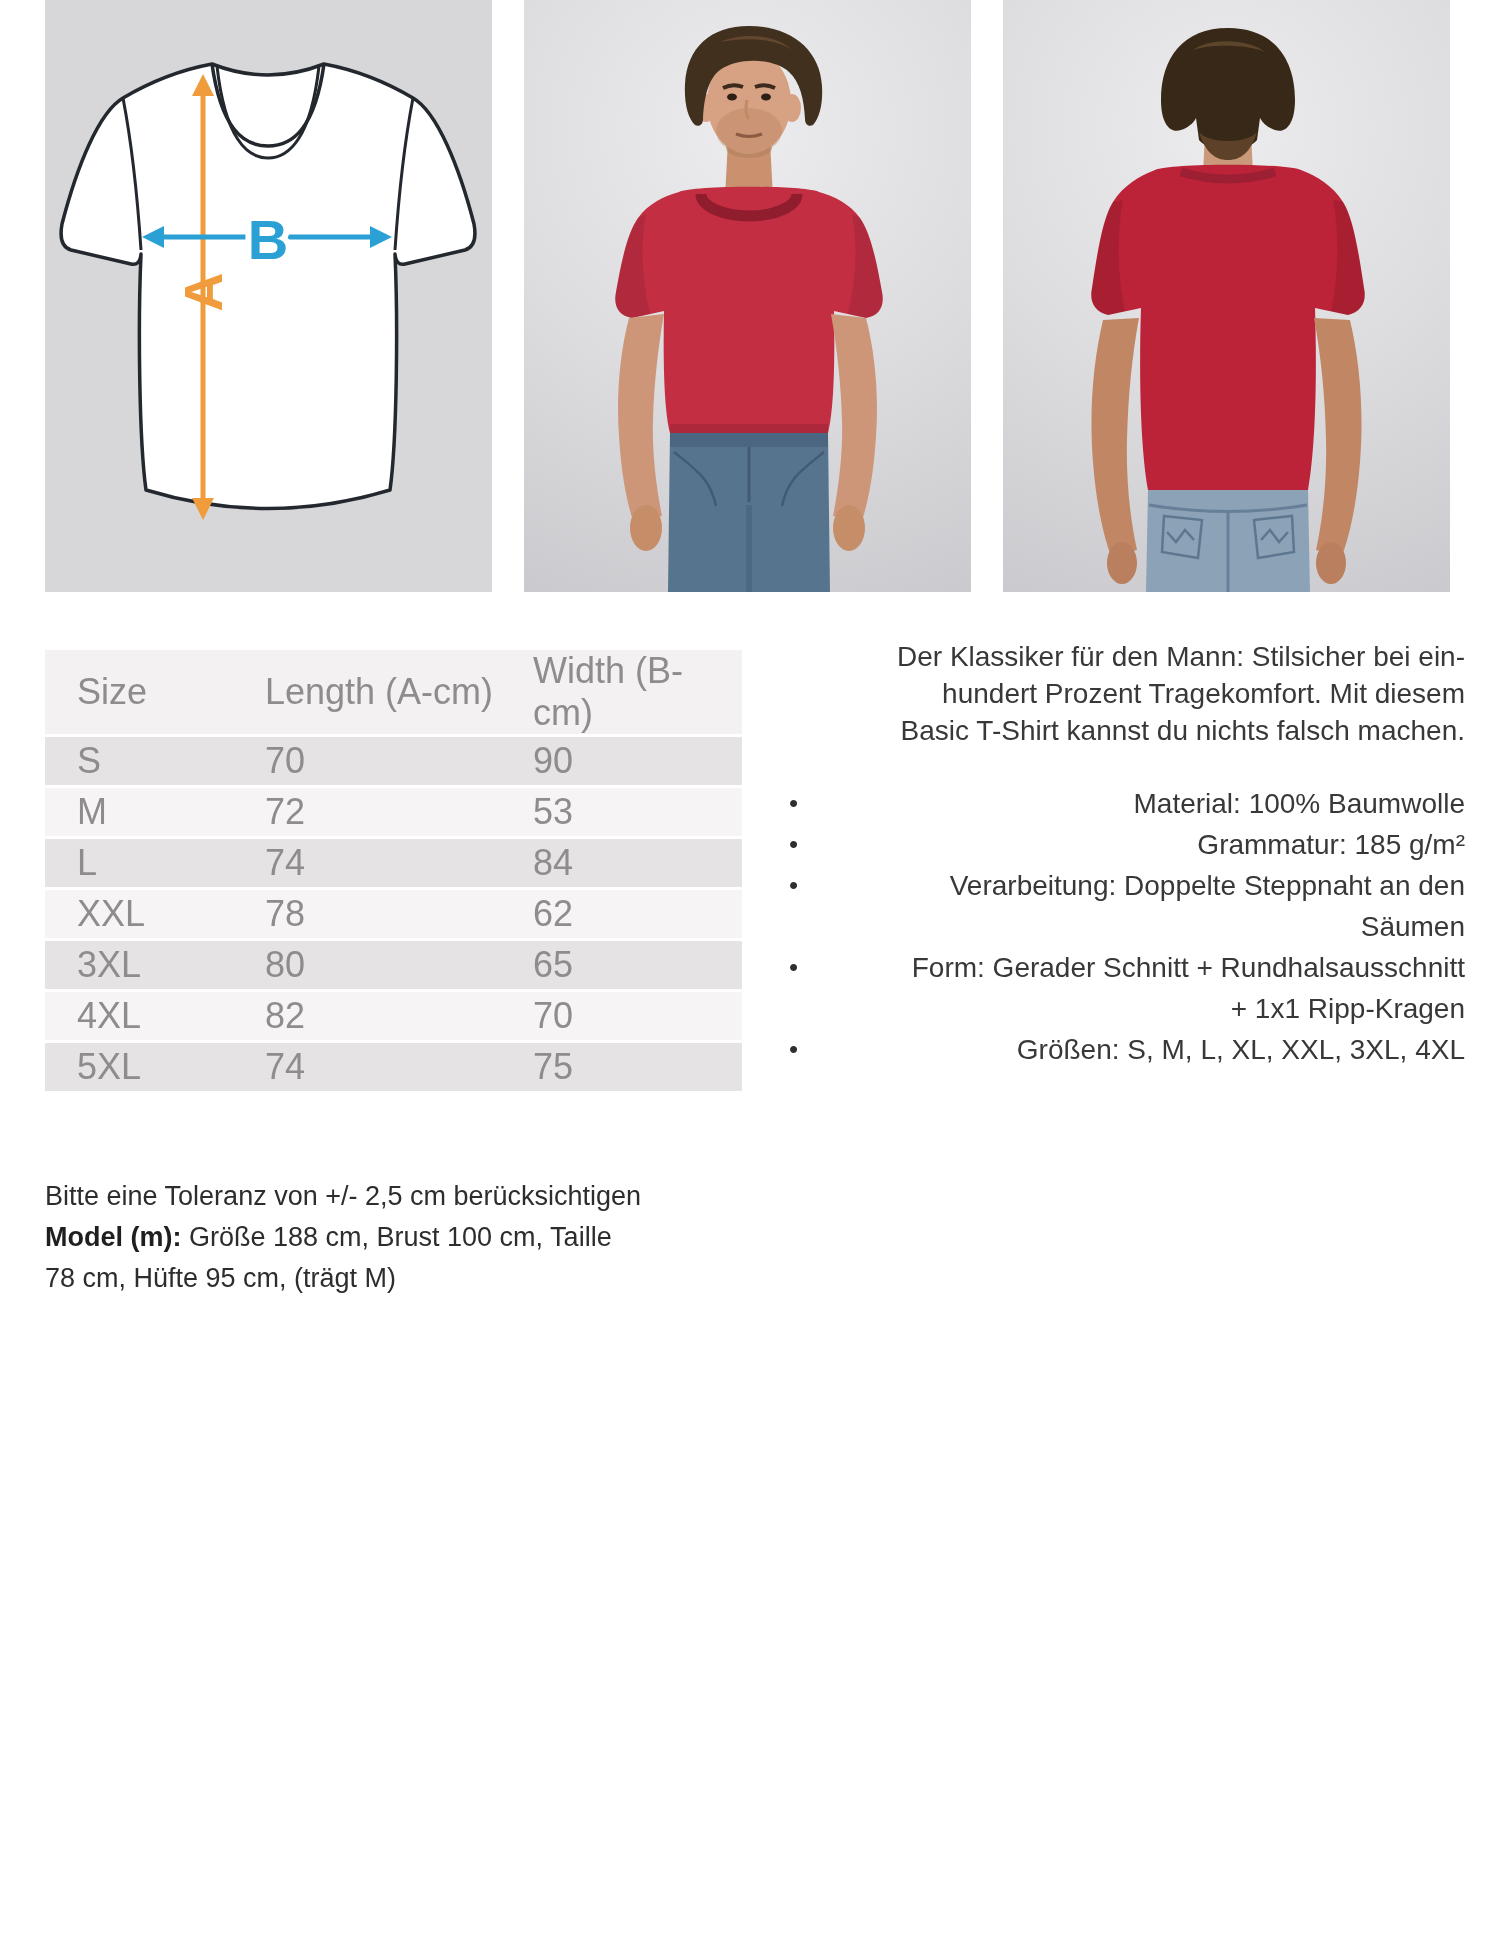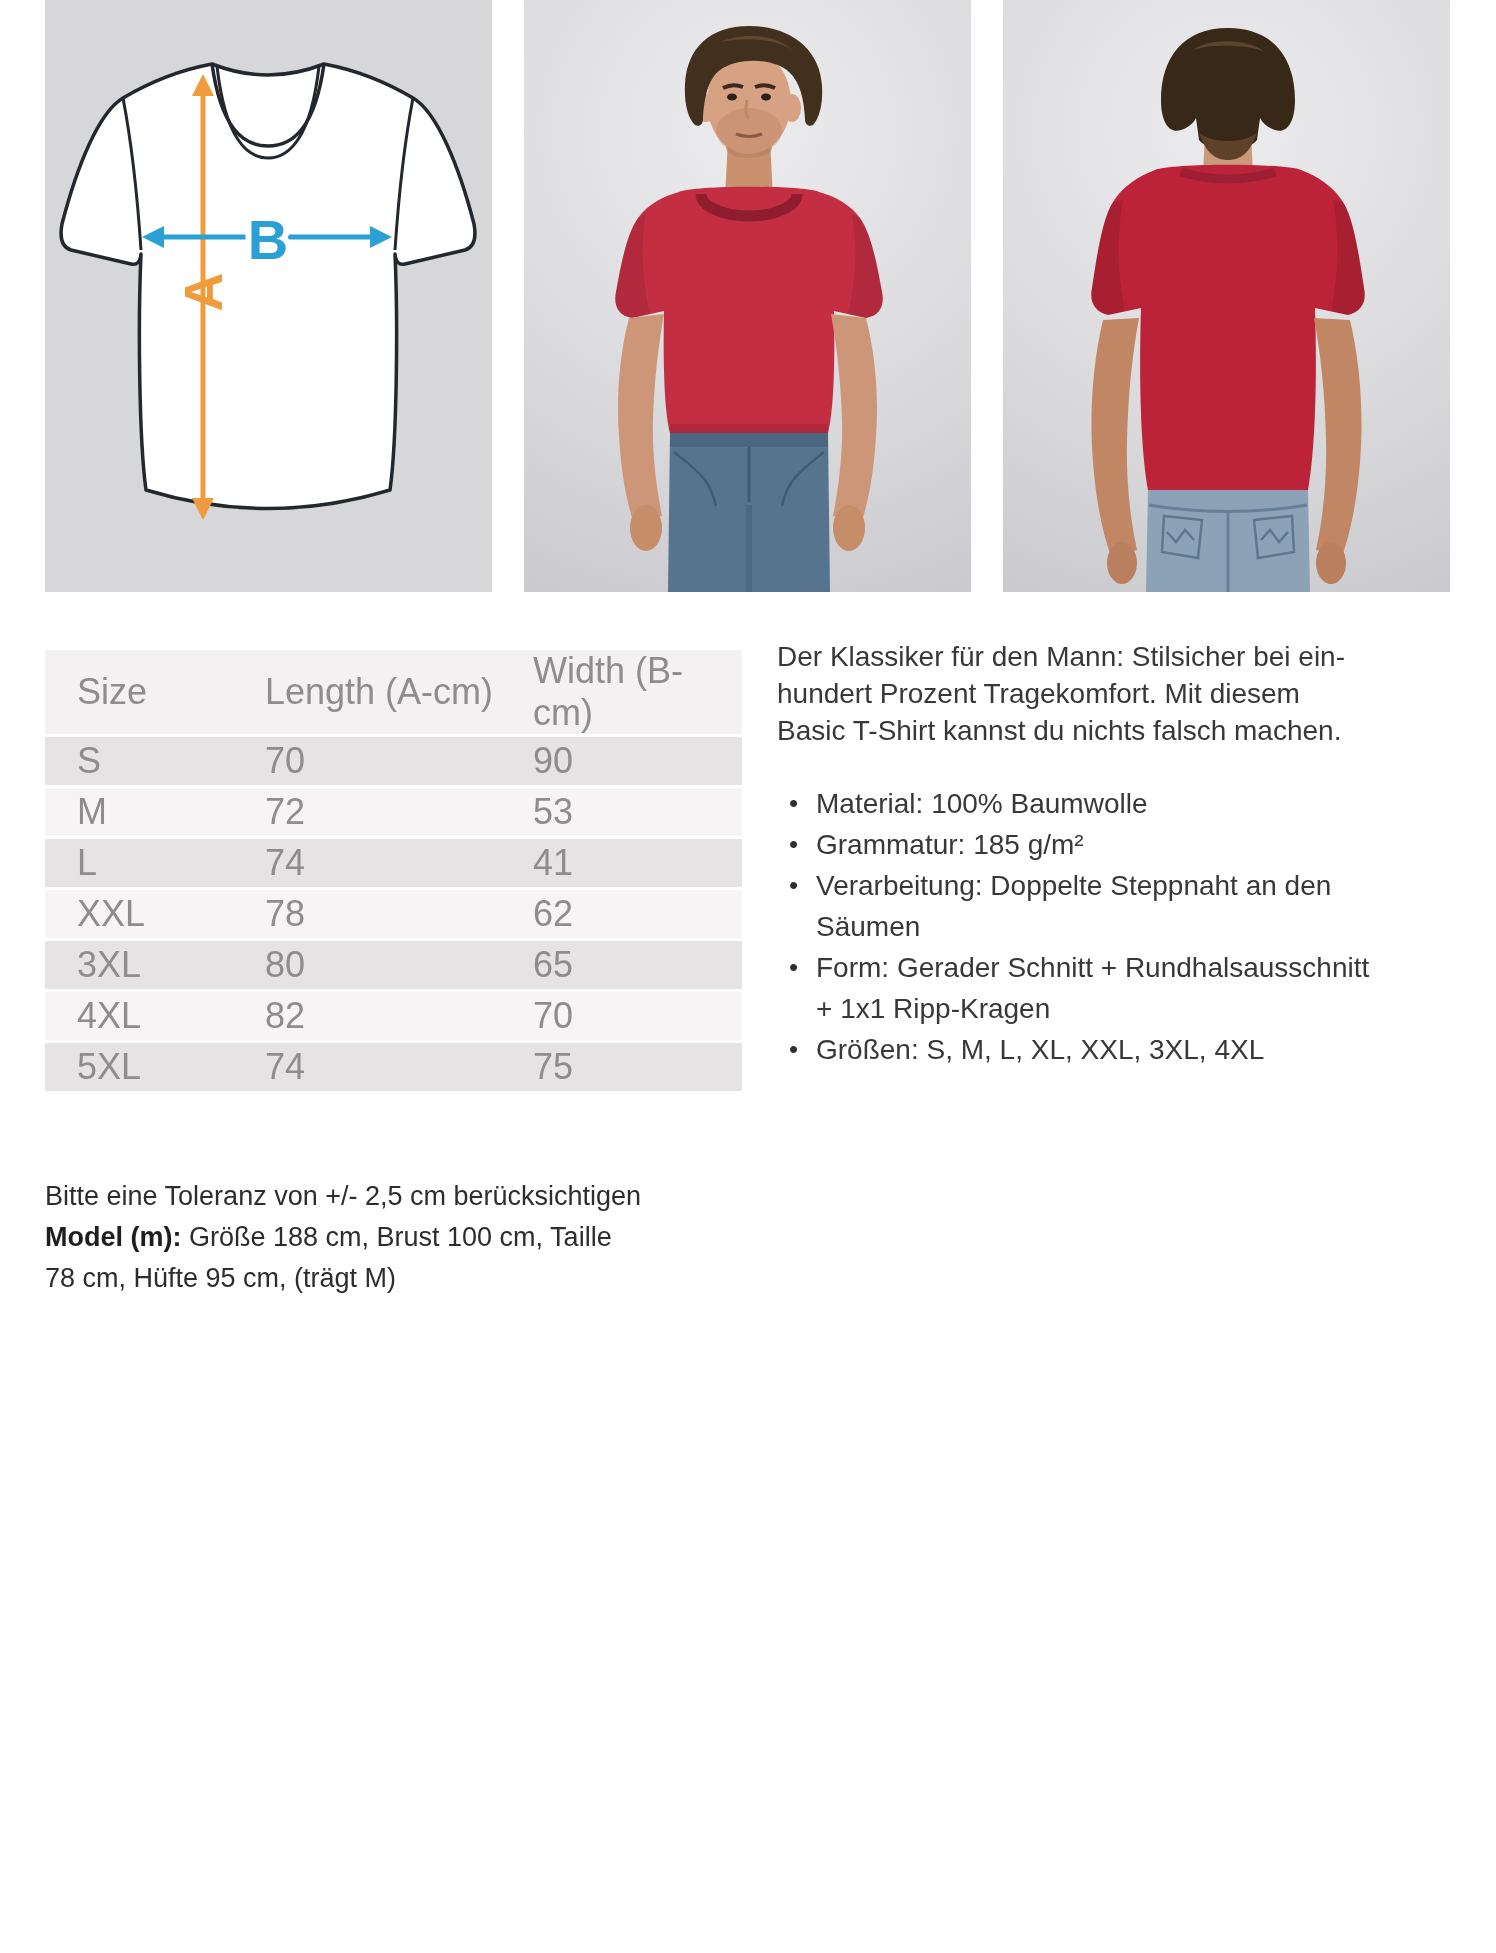--- a/index.html
+++ b/index.html
@@ -16,21 +16,21 @@
   
   table.size-chart{position:absolute;left:45px;top:647px;width:697px;border-collapse:separate;border-spacing:0 3px;table-layout:fixed;}
   table.size-chart col.c1{width:188px;} table.size-chart col.c2{width:268px;} table.size-chart col.c3{width:241px;}
   table.size-chart th, table.size-chart td{height:48px;padding:0 0 0 32px;text-align:left;vertical-align:middle;
     font-size:36px;font-weight:400;color:var(--table-text,#8e8c8c);}
   table.size-chart thead tr{background:var(--table-header-bg,#f3f1f1);}
   table.size-chart tbody tr:nth-child(odd){background:var(--table-row-dark,#e5e3e3);}
   table.size-chart tbody tr:nth-child(even){background:var(--table-row-light,#f6f4f4);}
 
   
-  .desc{position:absolute;left:777px;top:638px;width:688px;color:var(--body-text,#383838);font-size:28px;}
+  .desc{position:absolute;left:777px;top:638px;width:688px;color:var(--body-text,#383838);font-size:28px;text-align:right;}
   .desc .intro{margin:0;line-height:37px;white-space:pre-line;}
   .desc ul{margin:34px 0 16px 12px;padding:0;list-style:none;}
   .desc li{position:relative;padding-left:27px;line-height:41px;white-space:pre-line;}
   .desc li::before{content:"\2022";position:absolute;left:0;top:0;font-size:26px;color:#2f2f2f;}
 
   
   .note{position:absolute;left:45px;top:1176px;width:620px;color:#2d2d2d;font-size:27px;line-height:41px;}
   .note .model-line span{white-space:pre-line;}
   .note b{font-weight:700;color:#1f1f1f;}
 </style>
@@ -184,21 +184,21 @@
           <td>90</td>
         </tr>
         <tr>
           <td>M</td>
           <td>72</td>
           <td>53</td>
         </tr>
         <tr>
           <td>L</td>
           <td>74</td>
-          <td>41</td>
+          <td>84</td>
         </tr>
         <tr>
           <td>XXL</td>
           <td>78</td>
           <td>62</td>
         </tr>
         <tr>
           <td>3XL</td>
           <td>80</td>
           <td>65</td>

